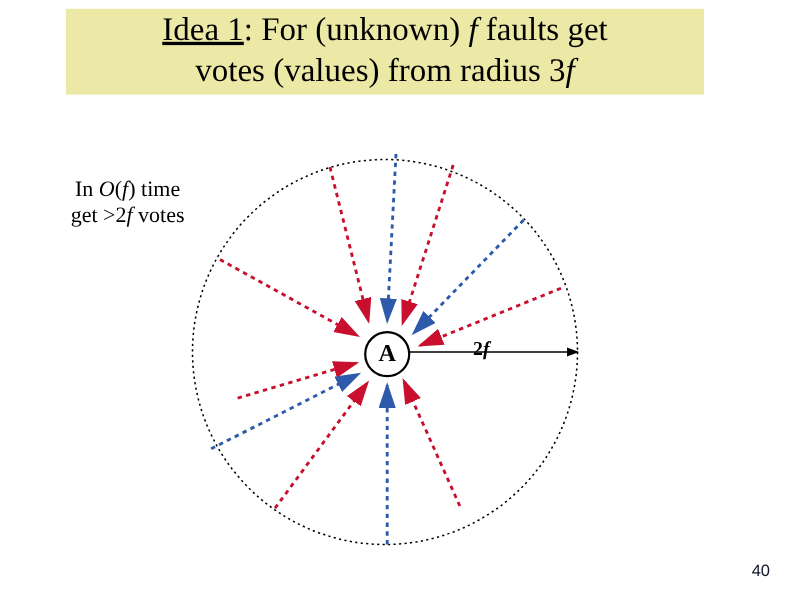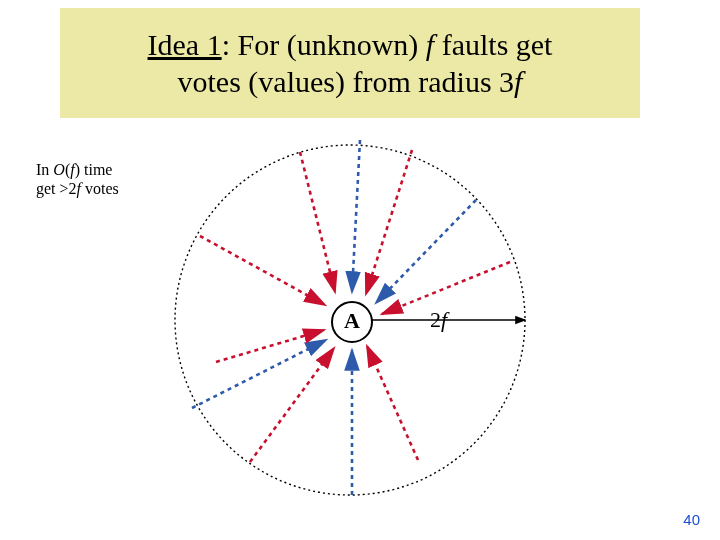--- a/index.html
+++ b/index.html
@@ -10,72 +10,73 @@
     background: #ffffff;
     font-family: "Times New Roman", Times, serif;
     position: relative;
     overflow: hidden;
   }
   .title-box {
     position: absolute;
     left: 60px;
     top: 8px;
     width: 580px;
-    height: 110px;
+    height: 78px;
     background: #ece9a6;
     display: flex;
-    align-items: center;
+    align-items: flex-start;
     justify-content: center;
     text-align: center;
     font-size: 30px;
     line-height: 1.25;
     color: #000;
   }
   .underline { text-decoration: underline; }
   .ital { font-style: italic; }
   .sidenote {
     position: absolute;
     left: 36px;
     top: 160px;
     width: 160px;
-    font-size: 16px;
+    font-size: 20px;
     line-height: 1.2;
     color: #000;
+    text-align: center;
   }
   .node-A {
     position: absolute;
     left: 331px;
     top: 301px;
     width: 38px;
     height: 38px;
     border: 2px solid #000;
     border-radius: 50%;
     background: #fff;
     font-size: 22px;
     font-weight: bold;
     text-align: center;
     line-height: 36px;
     z-index: 5;
   }
   .radius-label {
     position: absolute;
     left: 430px;
     top: 307px;
-    font-size: 22px;
-    font-weight: normal;
+    font-size: 18px;
+    font-weight: bold;
     color: #000;
     z-index: 5;
   }
   .pagenum {
     position: absolute;
     right: 20px;
     bottom: 12px;
     font-size: 15px;
     font-family: Arial, sans-serif;
-    color: #1d4ed8;
+    color: #0f172a;
   }
   svg.diagram {
     position: absolute;
     left: 0;
     top: 0;
     width: 720px;
     height: 540px;
     z-index: 1;
   }
 </style>

